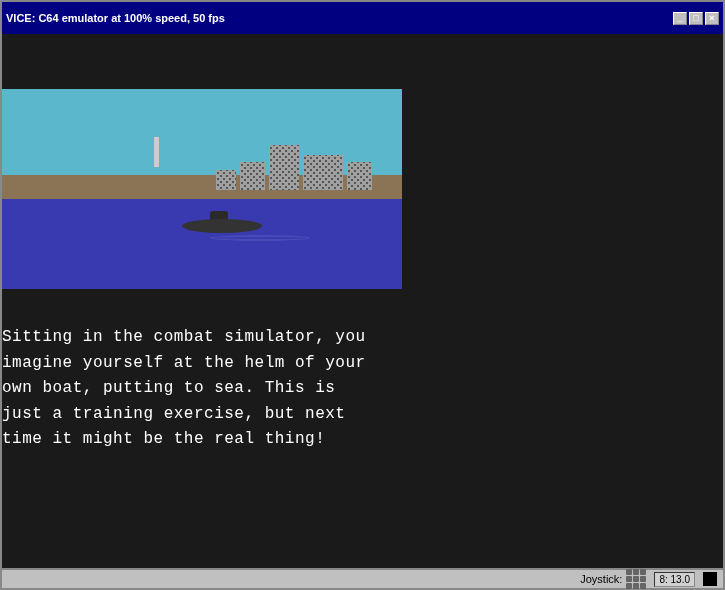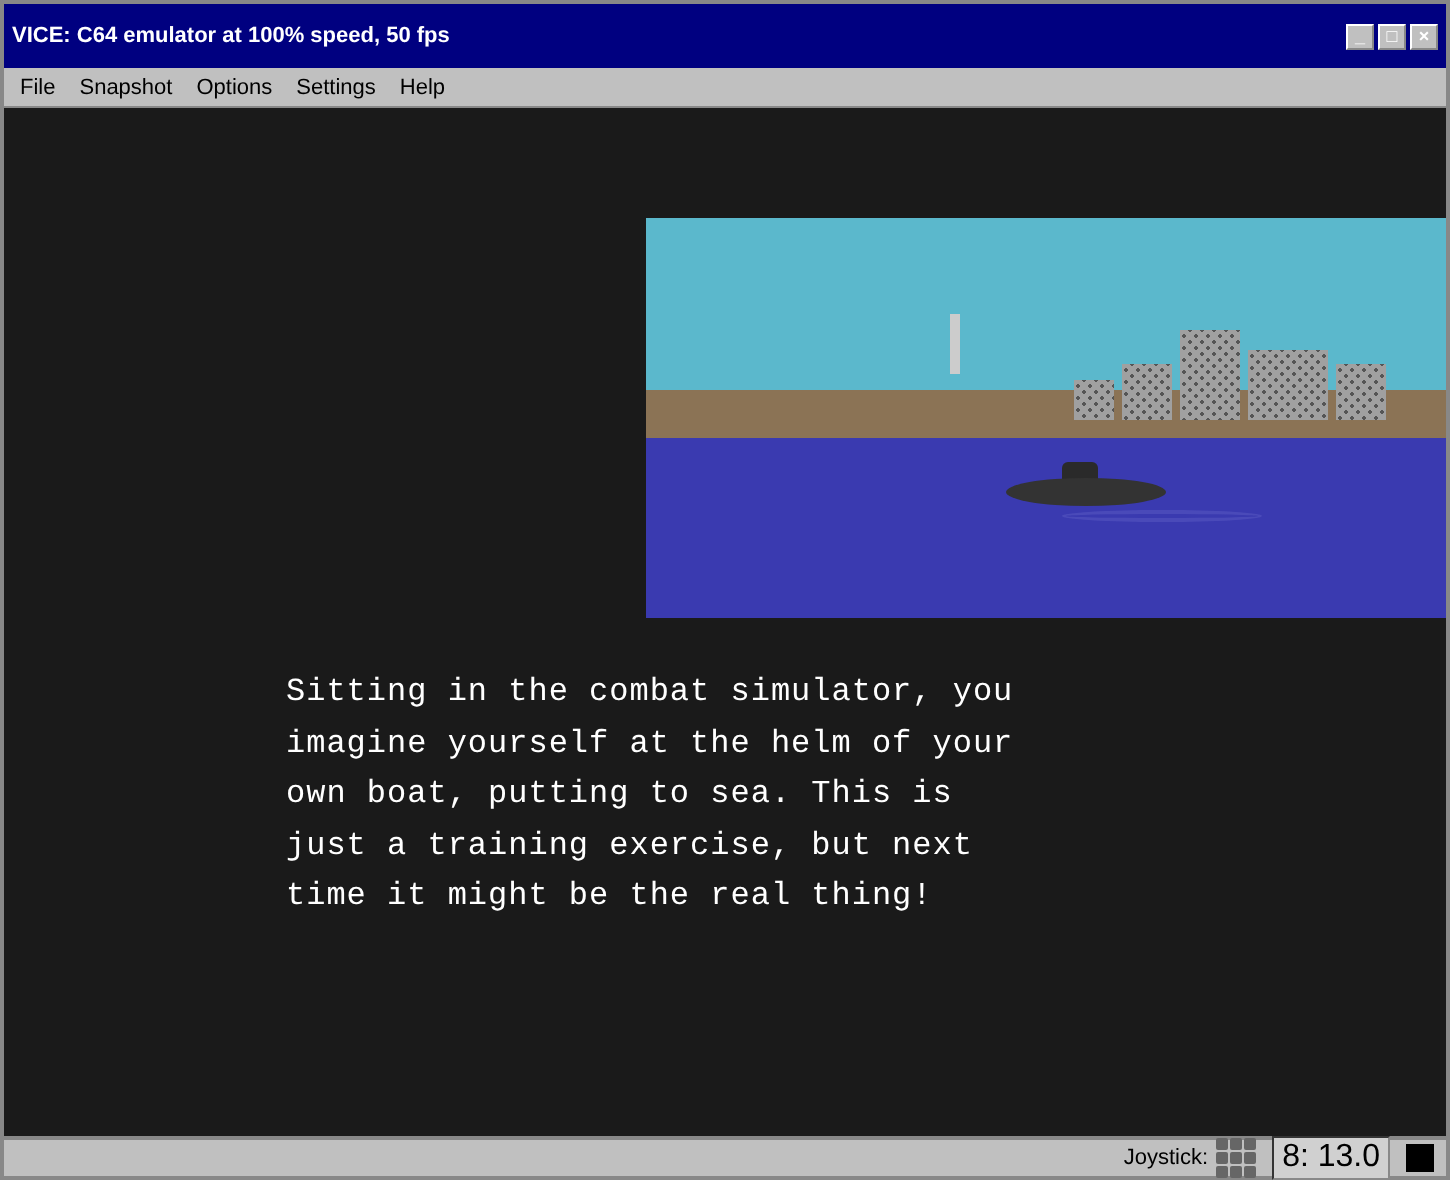--- a/index.html
+++ b/index.html
@@ -74,23 +74,24 @@
       cursor: pointer;
       color: #000;
     }
 
     
     .emulator-area {
       background: #1a1a1a;
       flex: 1;
       display: flex;
       flex-direction: column;
-      align-items: flex-end;
+      align-items: flex-start;
       position: relative;
       overflow: hidden;
+      gap: 11px;
     }
 
     
     .game-screen {
       margin-top: 55px;
       width: 400px;
       height: 200px;
       position: relative;
       overflow: hidden;
       flex-shrink: 0;
@@ -246,21 +247,21 @@
       width: 6px;
       height: 6px;
       background: #666;
       border-radius: 1px;
     }
 
     .status-fps {
       border: 1px inset #888;
       background: #d0d0d0;
       padding: 1px 4px;
-      font-size: 16px;
+      font-size: 10px;
     }
 
     .status-black-box {
       width: 14px;
       height: 14px;
       background: #000;
       flex-shrink: 0;
     }
   </style>
 </head>
@@ -270,27 +271,20 @@
 
   <div class="title-bar">
     <span>VICE: C64 emulator at 100% speed, 50 fps</span>
     <div class="title-bar-buttons">
       <div class="title-btn">_</div>
       <div class="title-btn">□</div>
       <div class="title-btn">×</div>
     </div>
   </div>
 
-  <div class="menu-bar">
-    <div class="menu-item">File</div>
-    <div class="menu-item">Snapshot</div>
-    <div class="menu-item">Options</div>
-    <div class="menu-item">Settings</div>
-    <div class="menu-item">Help</div>
-  </div>
 
   <div class="emulator-area">
 
     <div class="game-screen">
       <div class="sky"></div>
       <div class="sea"></div>
       <div class="land-strip"></div>
 
       <div class="lighthouse"></div>
 

